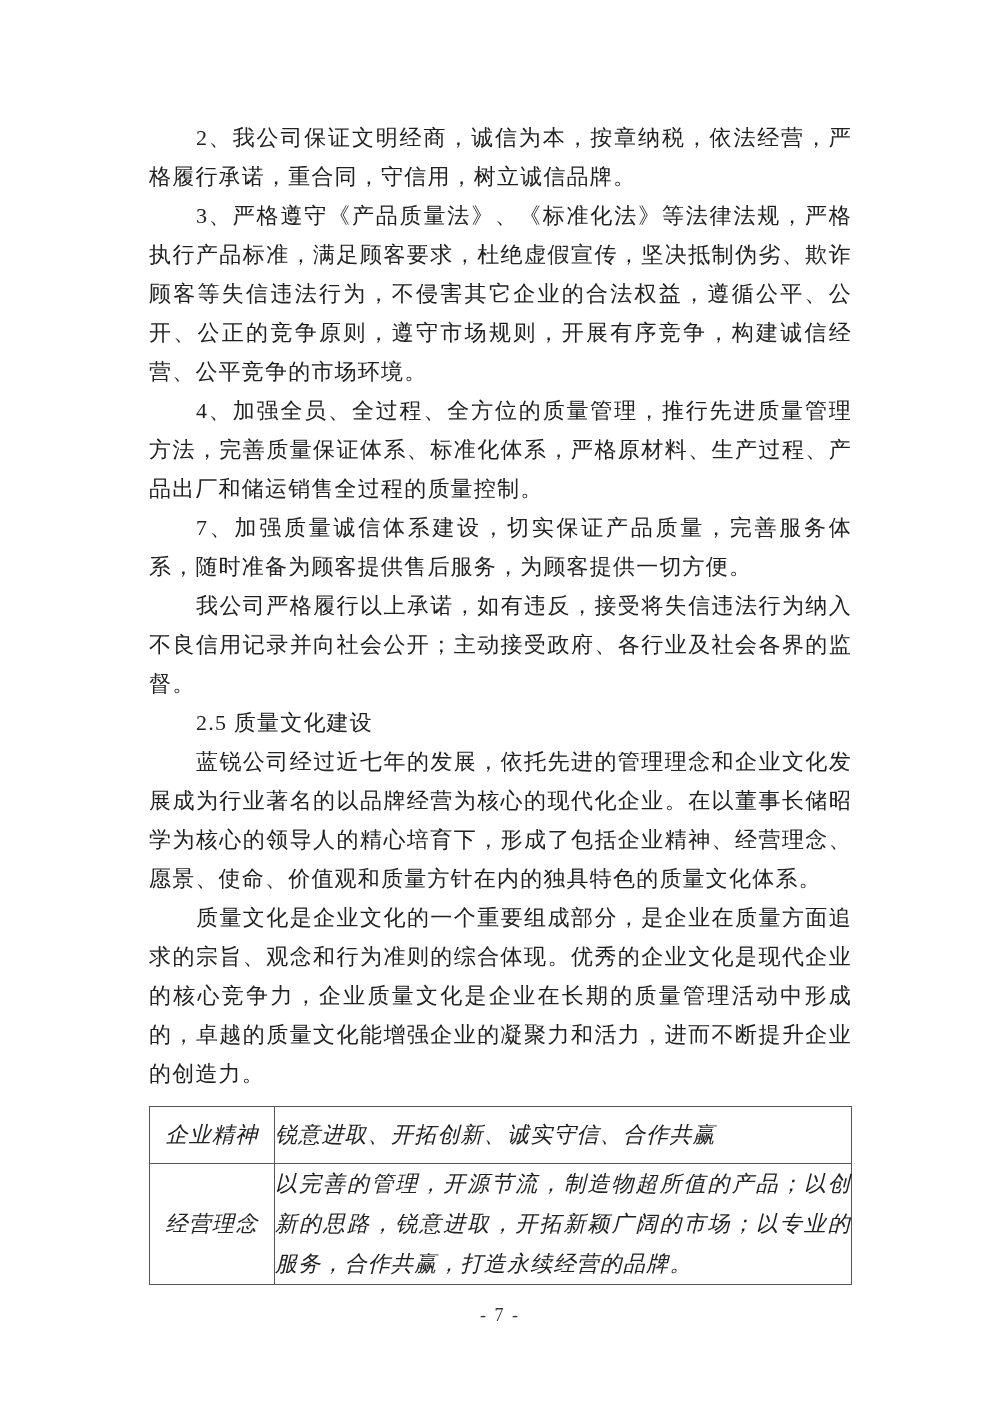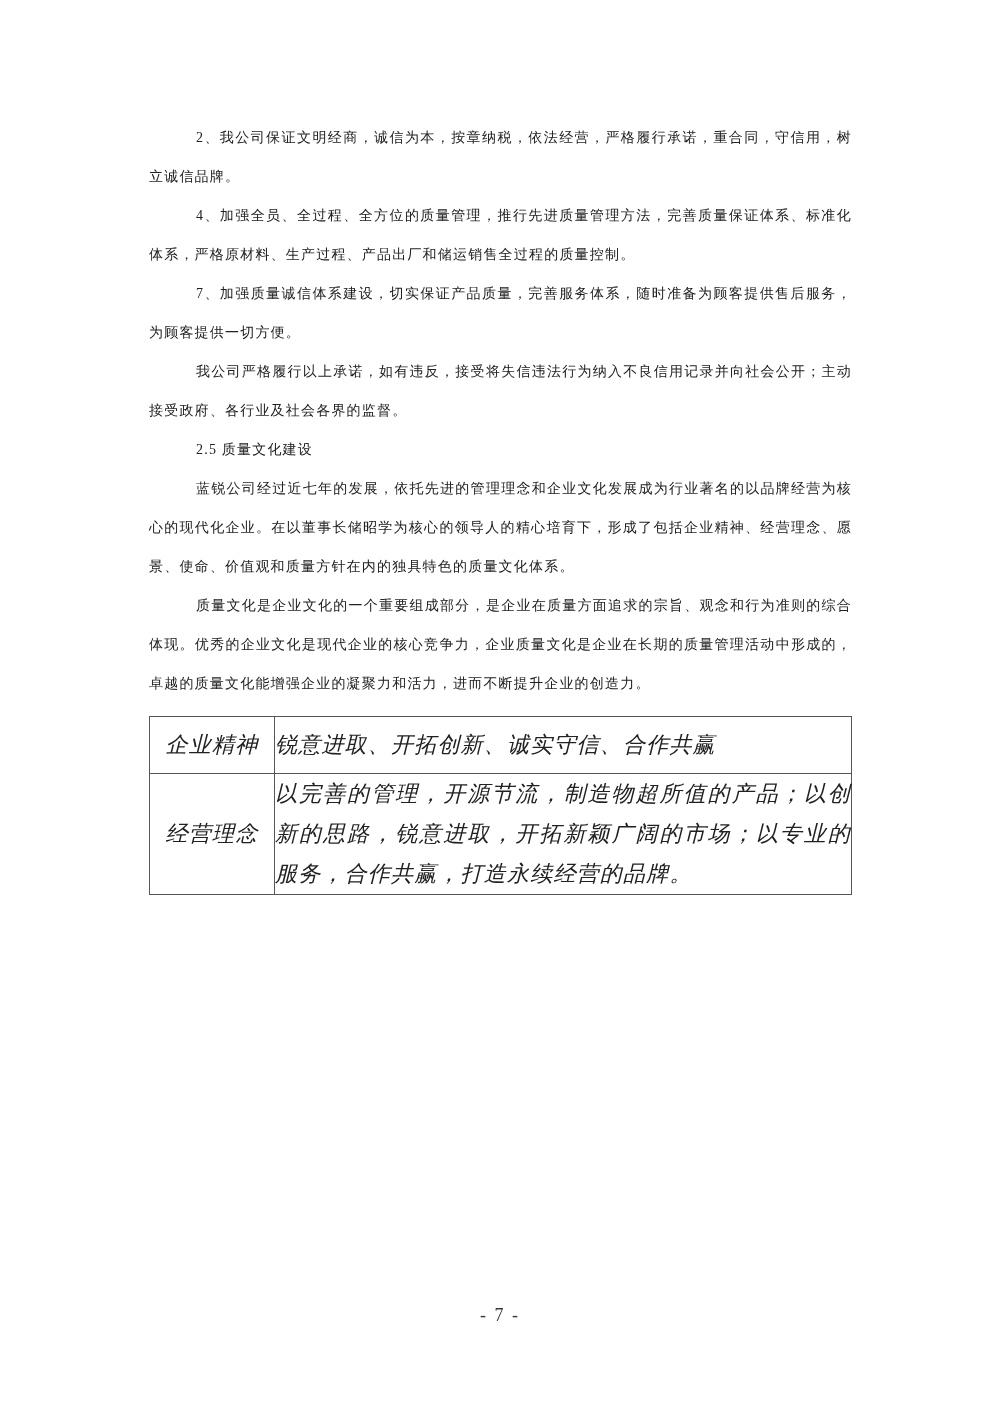--- a/index.html
+++ b/index.html
@@ -17,21 +17,21 @@
     overflow: hidden;
   }
   .content {
     position: absolute;
     left: 149px;
     top: 118px;
     width: 703px;
   }
   .para {
     margin: 0;
-    font-size: 14px;
+    font-size: 22px;
     line-height: 39px;
     letter-spacing: 1.2px;
     text-indent: 47px;
     text-align: justify;
     text-justify: inter-character;
     text-align-last: left;
     word-break: break-all;
   }
   .culture-table {
     border-collapse: collapse;
@@ -74,20 +74,21 @@
     letter-spacing: 2px;
     color: #3a3a3a;
   }
 </style>
 </head>
 <body>
 
 <div class="page">
   <div class="content">
     <p class="para">2、我公司保证文明经商，诚信为本，按章纳税，依法经营，严格履行承诺，重合同，守信用，树立诚信品牌。</p>
+    <p class="para">3、严格遵守《产品质量法》、《标准化法》等法律法规，严格执行产品标准，满足顾客要求，杜绝虚假宣传，坚决抵制伪劣、欺诈顾客等失信违法行为，不侵害其它企业的合法权益，遵循公平、公开、公正的竞争原则，遵守市场规则，开展有序竞争，构建诚信经营、公平竞争的市场环境。</p>
     <p class="para">4、加强全员、全过程、全方位的质量管理，推行先进质量管理方法，完善质量保证体系、标准化体系，严格原材料、生产过程、产品出厂和储运销售全过程的质量控制。</p>
     <p class="para">7、加强质量诚信体系建设，切实保证产品质量，完善服务体系，随时准备为顾客提供售后服务，为顾客提供一切方便。</p>
     <p class="para">我公司严格履行以上承诺，如有违反，接受将失信违法行为纳入不良信用记录并向社会公开；主动接受政府、各行业及社会各界的监督。</p>
     <p class="para">2.5 质量文化建设</p>
     <p class="para">蓝锐公司经过近七年的发展，依托先进的管理理念和企业文化发展成为行业著名的以品牌经营为核心的现代化企业。在以董事长储昭学为核心的领导人的精心培育下，形成了包括企业精神、经营理念、愿景、使命、价值观和质量方针在内的独具特色的质量文化体系。</p>
     <p class="para">质量文化是企业文化的一个重要组成部分，是企业在质量方面追求的宗旨、观念和行为准则的综合体现。优秀的企业文化是现代企业的核心竞争力，企业质量文化是企业在长期的质量管理活动中形成的，卓越的质量文化能增强企业的凝聚力和活力，进而不断提升企业的创造力。</p>
 
     <table class="culture-table">
       <tbody>
         <tr class="row-spirit">

